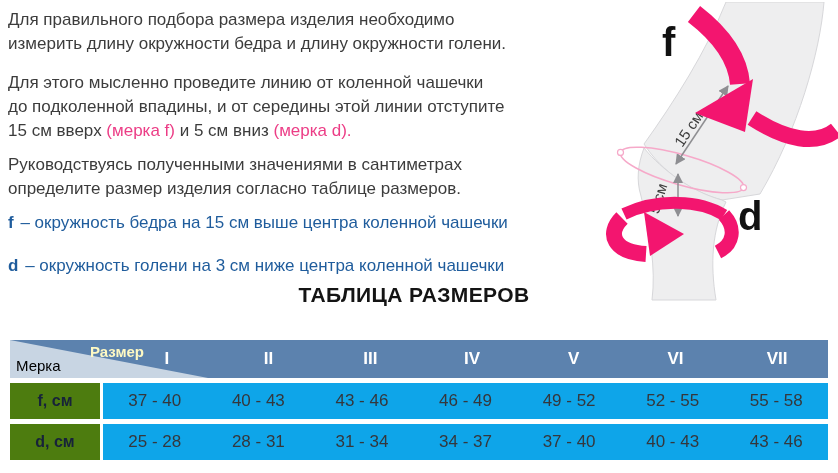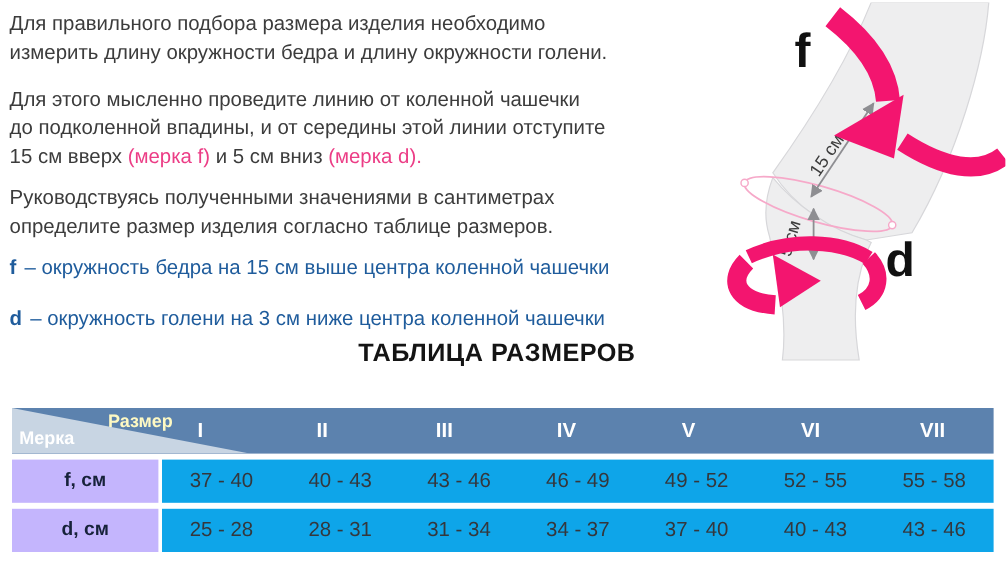--- a/index.html
+++ b/index.html
@@ -16,26 +16,26 @@
   #def-d{top:256px;}
   .def b{font-weight:bold;margin-right:2px;}
   #diagram{position:absolute;left:600px;top:2px;width:238px;height:300px;}
   #table-title{position:absolute;left:0;right:10px;top:283px;text-align:center;
        font-size:21px;font-weight:bold;color:#141414;letter-spacing:.4px;}
   #size-table{position:absolute;left:10px;top:340px;width:818px;}
   .thead{position:relative;height:38px;background:#5c82ae;display:flex;}
   .tri{position:absolute;left:0;top:0;width:198px;height:100%;
        background:#c8d5e3;clip-path:polygon(0 0,0 100%,100% 100%);}
   .corner-top{position:absolute;left:80px;top:3px;font-size:15px;font-weight:bold;color:#fef9c3;}
-  .corner-bottom{position:absolute;left:6px;bottom:4px;font-size:15px;font-weight:bold;color:#ffffff;}
+  .corner-bottom{position:absolute;left:6px;bottom:4px;font-size:15px;font-weight:normal;color:#000000;}
   .hcells{position:absolute;left:106px;right:0;top:0;bottom:0;display:flex;}
   .hcell{flex:1;display:flex;align-items:center;justify-content:center;
        color:#ffffff;font-weight:bold;font-size:17px;}
   .trow{display:flex;height:36px;margin-top:5px;}
-  .rlabel{width:122px;margin-right:3px;background:#c4b5fd;display:flex;
+  .rlabel{width:90px;margin-right:3px;background:#4d7c0f;display:flex;
        align-items:center;justify-content:center;font-size:16px;font-weight:bold;color:#17223a;}
   .rdata{flex:1;background:#0ea5e9;display:flex;}
   .cell{flex:1;display:flex;align-items:center;justify-content:center;
        font-size:17px;color:#35373c;}
 </style>
 </head>
 <body>
 
 <div class="txt" id="p1">Для правильного подбора размера изделия необходимо
 измерить длину окружности бедра и длину окружности голени.</div>

